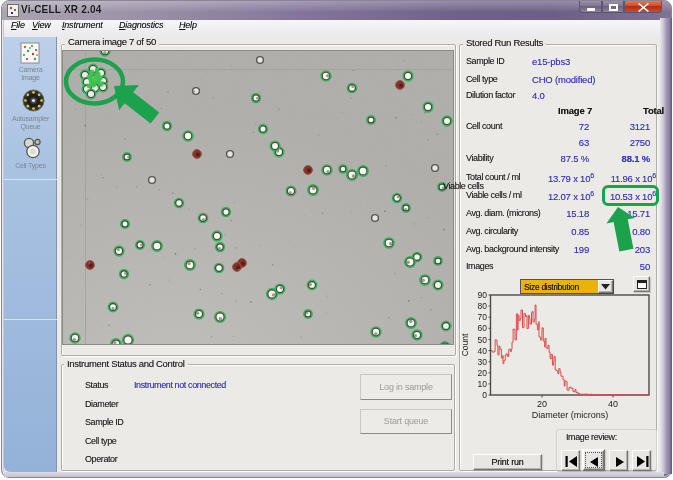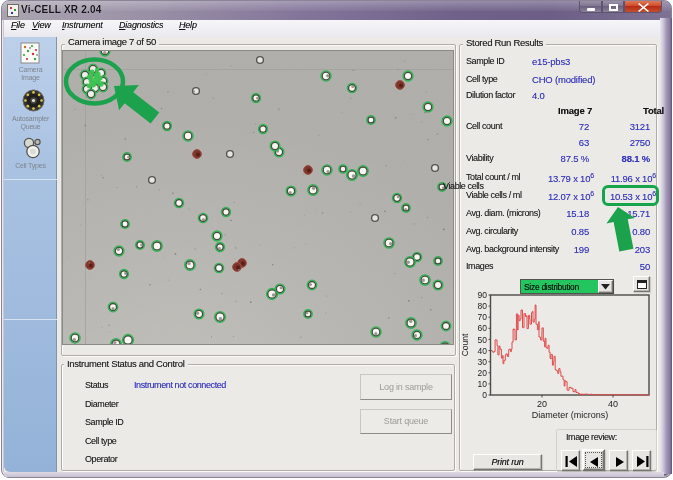--- a/index.html
+++ b/index.html
@@ -39,21 +39,21 @@
 .group { border:1px solid #aeaca5; border-radius:2px; box-shadow:inset 1px 1px 0 #fdfcfa, 1px 1px 0 #fdfcfa; }
 .gLabel { background:#eceae6; padding:0 3px; font-size:9.5px; letter-spacing:-0.3px; color:#1c1c1c; line-height:10px; text-shadow:0 0 0.6px rgba(45,45,45,.5); }
 .lbl { font-size:9px; letter-spacing:-0.4px; color:#1c1c1c; white-space:nowrap; text-shadow:0 0 0.6px rgba(45,45,45,.45); }
 .blue { color:#3434bf; text-shadow:0 0 0.6px rgba(50,50,190,.5); }
 .num { font-size:9.5px; letter-spacing:-0.2px; color:#3434bf; text-align:right; white-space:nowrap; text-shadow:0 0 0.6px rgba(50,50,190,.5); }
 .num sup { font-size:7px; }
 .hdr { font-size:9.5px; font-weight:700; letter-spacing:-0.2px; color:#111; text-align:right; text-shadow:0 0 0.5px rgba(0,0,0,.4); }
 
 .dbtn { background:#edebe7; border:1px solid #c9c7c2; border-right-color:#8e8c88; border-bottom-color:#8e8c88;
   color:#9d9b97; font-size:9px; letter-spacing:-0.2px; text-align:center; }
-.btn3d { background:#e8e6e2; border:1px solid; border-color:#fdfdfb #77756f #77756f #fdfdfb; box-shadow:inset -1px -1px 0 #b6b4ae, 1px 1px 1px rgba(0,0,0,.12);font-style:italic; }
+.btn3d { background:#e8e6e2; border:1px solid; border-color:#fdfdfb #77756f #77756f #fdfdfb; box-shadow:inset -1px -1px 0 #b6b4ae, 1px 1px 1px rgba(0,0,0,.12); }
 </style></head><body>
 <div id="page">
   <div id="frame" class="abs"></div>
   <div id="titlebar" class="abs"></div>
   <div id="client" class="abs"></div>
   <div id="rframe" class="abs"></div>
   <div id="bframe" class="abs"></div>
   <div id="tIcon" class="abs">
       <i style="left:2px;top:2px;background:#c33"></i>
       <i style="left:6px;top:4px;background:#393"></i>
@@ -484,21 +484,21 @@
   <div class="num abs" style="left:529px;top:244px;width:60px;">199</div>
   <div class="num abs" style="left:598px;top:244px;width:52px;">203</div>
   <div class="lbl abs" style="left:466px;top:261px;">Images</div>
   <div class="num abs" style="left:598px;top:261px;width:52px;">50</div>
 
   <div class="abs" style="left:602px;top:185px;width:57px;height:21px;border:3px solid #16a44c;border-radius:6px;"></div>
   <svg class="abs" style="left:588px;top:205px" width="70" height="60" viewBox="0 0 70 60">
     <path d="M0,0 L-14.5,14 L-7.2,14 L-7.2,44 L7.2,44 L7.2,14 L14.5,14 Z" transform="translate(30,2) rotate(-11)" fill="#1ca24d"></path>
   </svg>
 
-  <div class="abs" style="left:520px;top:279px;width:94px;height:15px;background:#22c55e;border:1px solid #55534e;">
+  <div class="abs" style="left:520px;top:279px;width:94px;height:15px;background:#eab308;border:1px solid #55534e;">
     <span style="position:absolute;left:3px;top:2px;font-size:8.5px;letter-spacing:-0.3px;color:#111;text-shadow:0 0 0.5px rgba(0,0,0,.5);">Size distribution</span>
     <span class="btn3d" style="position:absolute;right:0;top:0;width:15px;height:13px;"></span>
     <svg style="position:absolute;right:3px;top:4px" width="9" height="6" viewBox="0 0 9 6">
         <path d="M0,0 H9 L4.5,5.5 Z" fill="#222"></path>
       </svg>
   </div>
   <div class="btn3d abs" style="left:633px;top:276px;width:17px;height:16px;">
     <span style="position:absolute;left:3px;top:3px;width:10px;height:9px;border:1.5px solid #222;background:#fff;"></span>
     <span style="position:absolute;left:3px;top:3px;width:10px;height:3px;background:#222;"></span>
   </div>

